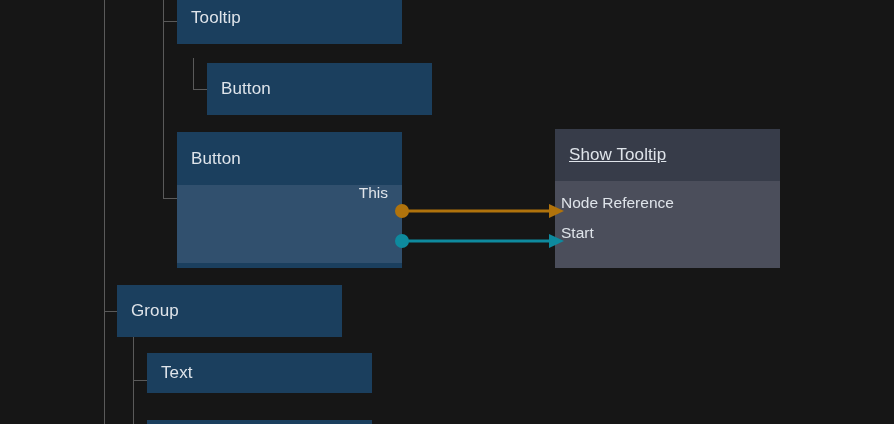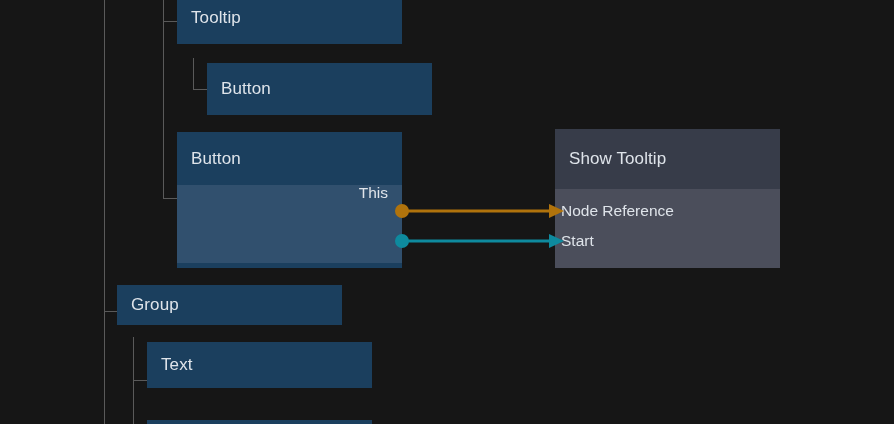--- a/index.html
+++ b/index.html
@@ -128,36 +128,36 @@
   <div class="node blue" style="left:177px; top:132px; width:225px; height:136px;">
     <div class="node-header-bar" style="height:53px;">Button</div>
     <div class="body" style="height:78px;">
       <div class="port-row out" style="top:-2px;">
         <span>This</span>
       </div>
     </div>
   </div>
 
   <div class="node gray" style="left:555px; top:129px; width:225px; height:139px;">
-    <div class="head node-header-bar" style="height:60px;">Show Tooltip</div>
+    <div class="head node-header-bar" style="height:52px;text-decoration:underline;">Show Tooltip</div>
     <div class="body" style="height:87px;">
       <div class="port-row in" style="top:12px;">
         <span>Node Reference</span>
       </div>
       <div class="port-row in" style="top:42px;">
         <span>Start</span>
       </div>
     </div>
   </div>
 
-  <div class="node blue" style="left:117px; top:285px; width:225px; height:40px;">
+  <div class="node blue" style="left:117px; top:285px; width:225px; height:52px;">
     <div class="node-header">Group</div>
   </div>
 
-  <div class="node blue" style="left:147px; top:342px; width:225px; height:46px;">
+  <div class="node blue" style="left:147px; top:353px; width:225px; height:40px;">
     <div class="node-header">Text</div>
   </div>
 
   <div class="node blue" style="left:147px; top:420px; width:225px; height:52px;"></div>
 
   <svg id="wires" viewBox="0 0 894 424" width="894" height="424">
 
     <g>
       <line x1="402" y1="211" x2="556" y2="211" stroke="#b0730c" stroke-width="3"></line>
       <circle cx="402" cy="211" r="7" fill="#b0730c"></circle>

